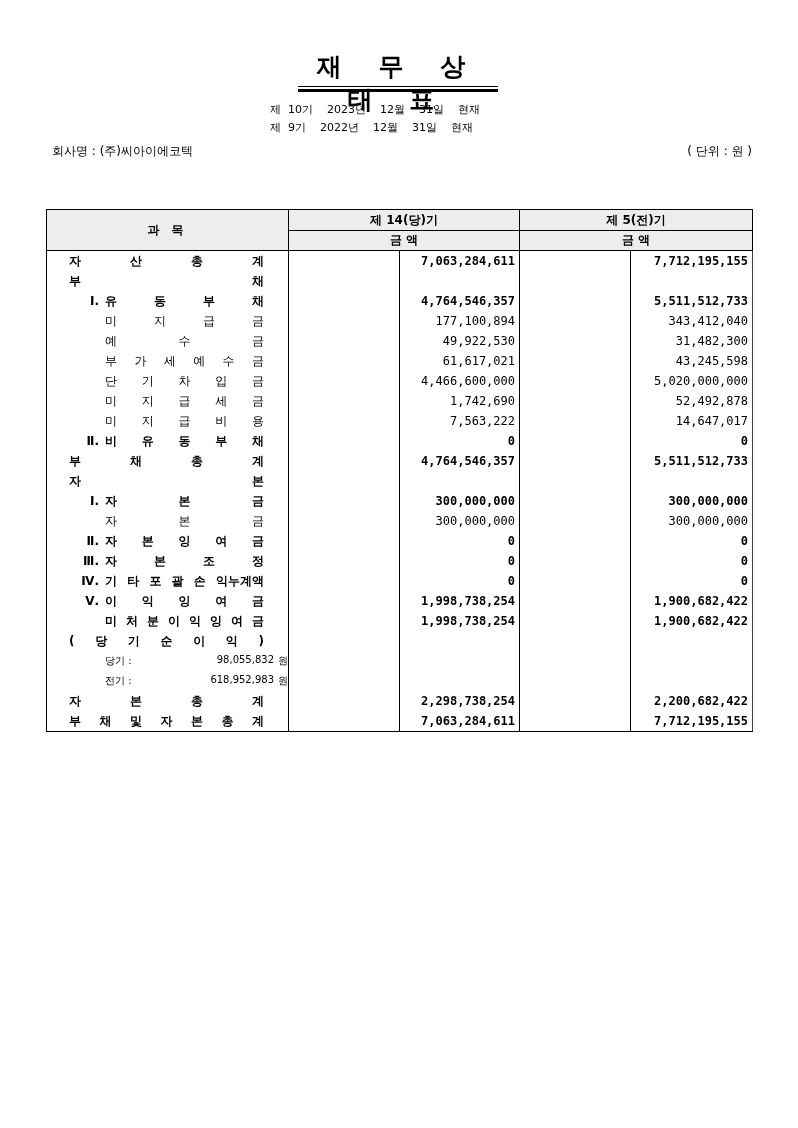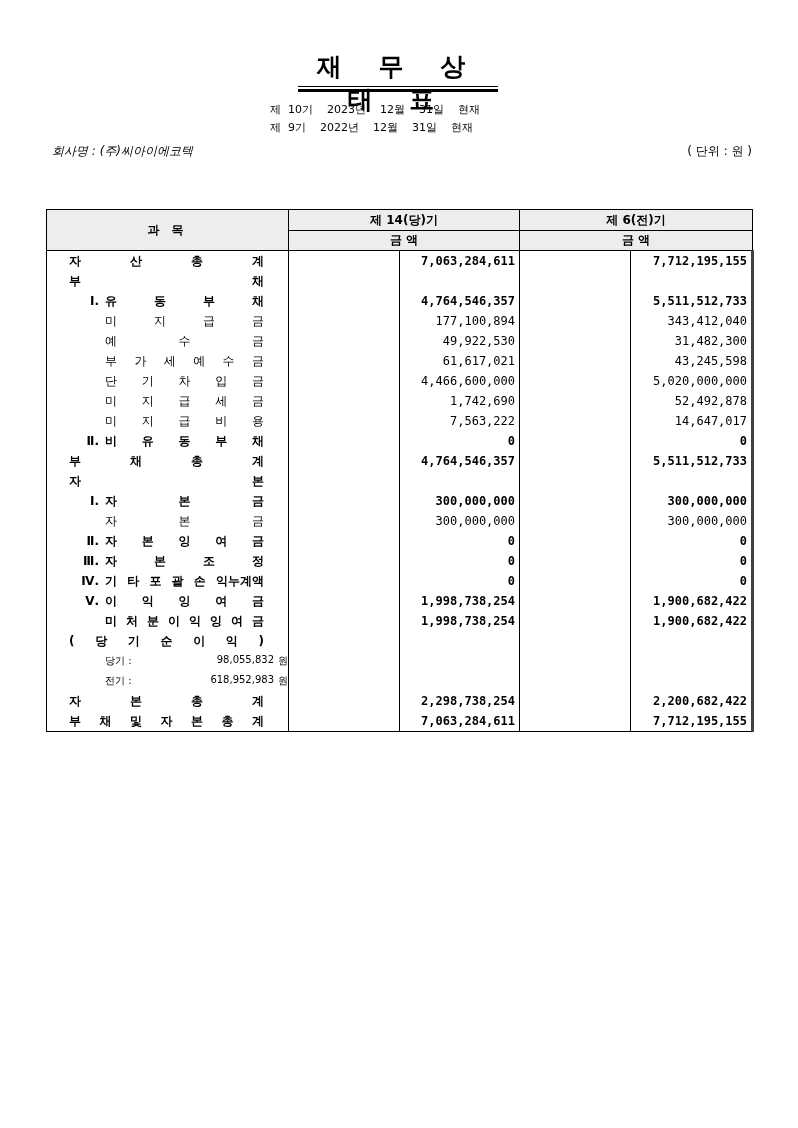--- a/index.html
+++ b/index.html
@@ -1,28 +1,28 @@
 <!DOCTYPE html>
 <html><head>
 <meta charset="utf-8">
 <style>
   html, body { margin:0; padding:0; background:#ffffff; }
   body { width:798px; height:1128px; position:relative; font-family:"DejaVu Sans", sans-serif; color:#000; overflow:hidden; }
   .title { position:absolute; left:298px; top:50px; width:200px; text-align:center; font-size:25px; font-weight:bold; letter-spacing:14px; }
   .title-rule1 { position:absolute; left:298px; top:86px; width:200px; border-top:1px solid #000; }
   .title-rule2 { position:absolute; left:298px; top:89px; width:200px; border-top:3px solid #000; }
   .period { position:absolute; left:270px; width:260px; text-align:left; font-size:11px; white-space:pre; }
-  .company { position:absolute; left:52px; top:143px; font-size:12px;font-style:italic; }
+  .company { position:absolute; left:52px; top:143px; font-size:12px; }
   .unit { position:absolute; right:46px; top:143px; font-size:12px;margin-left:20px; }
   table.bs { position:absolute; left:46px; top:163px; width:706px; border-collapse:collapse; table-layout:fixed; font-size:12px;margin-top:46px; }
   table.bs td, table.bs th { padding:0; height:20px; }
   .hdr { background:#ededed; border:1px solid #000; font-weight:bold; text-align:center; }
   .hdr-sub { height:19px !important; }
   .outer-l { border-left:1px solid #000; }
-  .outer-r { border-right:3px solid #404040; }
+  .outer-r { border-right:1px solid #404040; }
   .vline { border-left:1px solid #000; }
   .body-row td { height:20.9px; }
   .label { display:flex; justify-content:space-between; align-items:center; padding:0 24px 0 22px; }
   .label.sub { padding-left:58px; }
   .label.num { padding-left:0; }
   .bold { font-weight:bold; }
   .amt { text-align:right; padding-right:4px !important; font-family:"DejaVu Sans Mono", monospace; font-size:12px; }
   .last td { border-bottom:1px solid #000; }
   .roman { width:58px; text-align:right; padding-right:6px; box-sizing:border-box; flex:none; }
   .note { display:flex; padding-left:58px; font-size:10px; }
@@ -46,21 +46,21 @@
     <col style="width:242px">
       <col style="width:111px">
       <col style="width:120px">
       <col style="width:111px">
       <col style="width:122px">
   </colgroup>
   <thead>
     <tr>
       <th class="hdr" rowspan="2" style="letter-spacing:4px">과   목</th>
       <th class="hdr" colspan="2">제 14(당)기</th>
-      <th class="hdr" colspan="2">제 6(전)기</th>
+      <th class="hdr" colspan="2">제 5(전)기</th>
     </tr>
     <tr>
       <th class="hdr hdr-sub" colspan="2">금   액</th>
       <th class="hdr hdr-sub" colspan="2">금   액</th>
     </tr>
   </thead>
   <tbody id="tbody">
       <tr class="body-row">
         <td class="outer-l">
           <div class="label bold">

